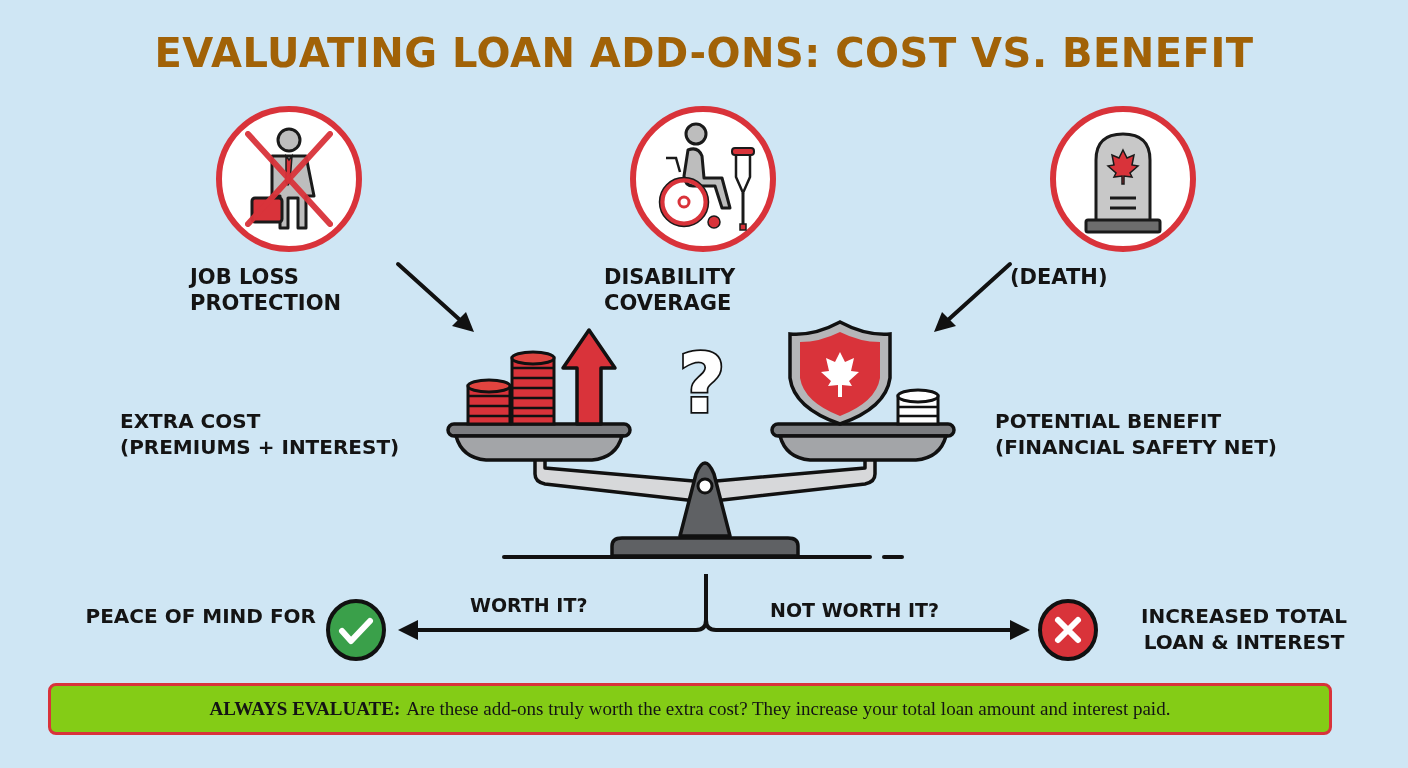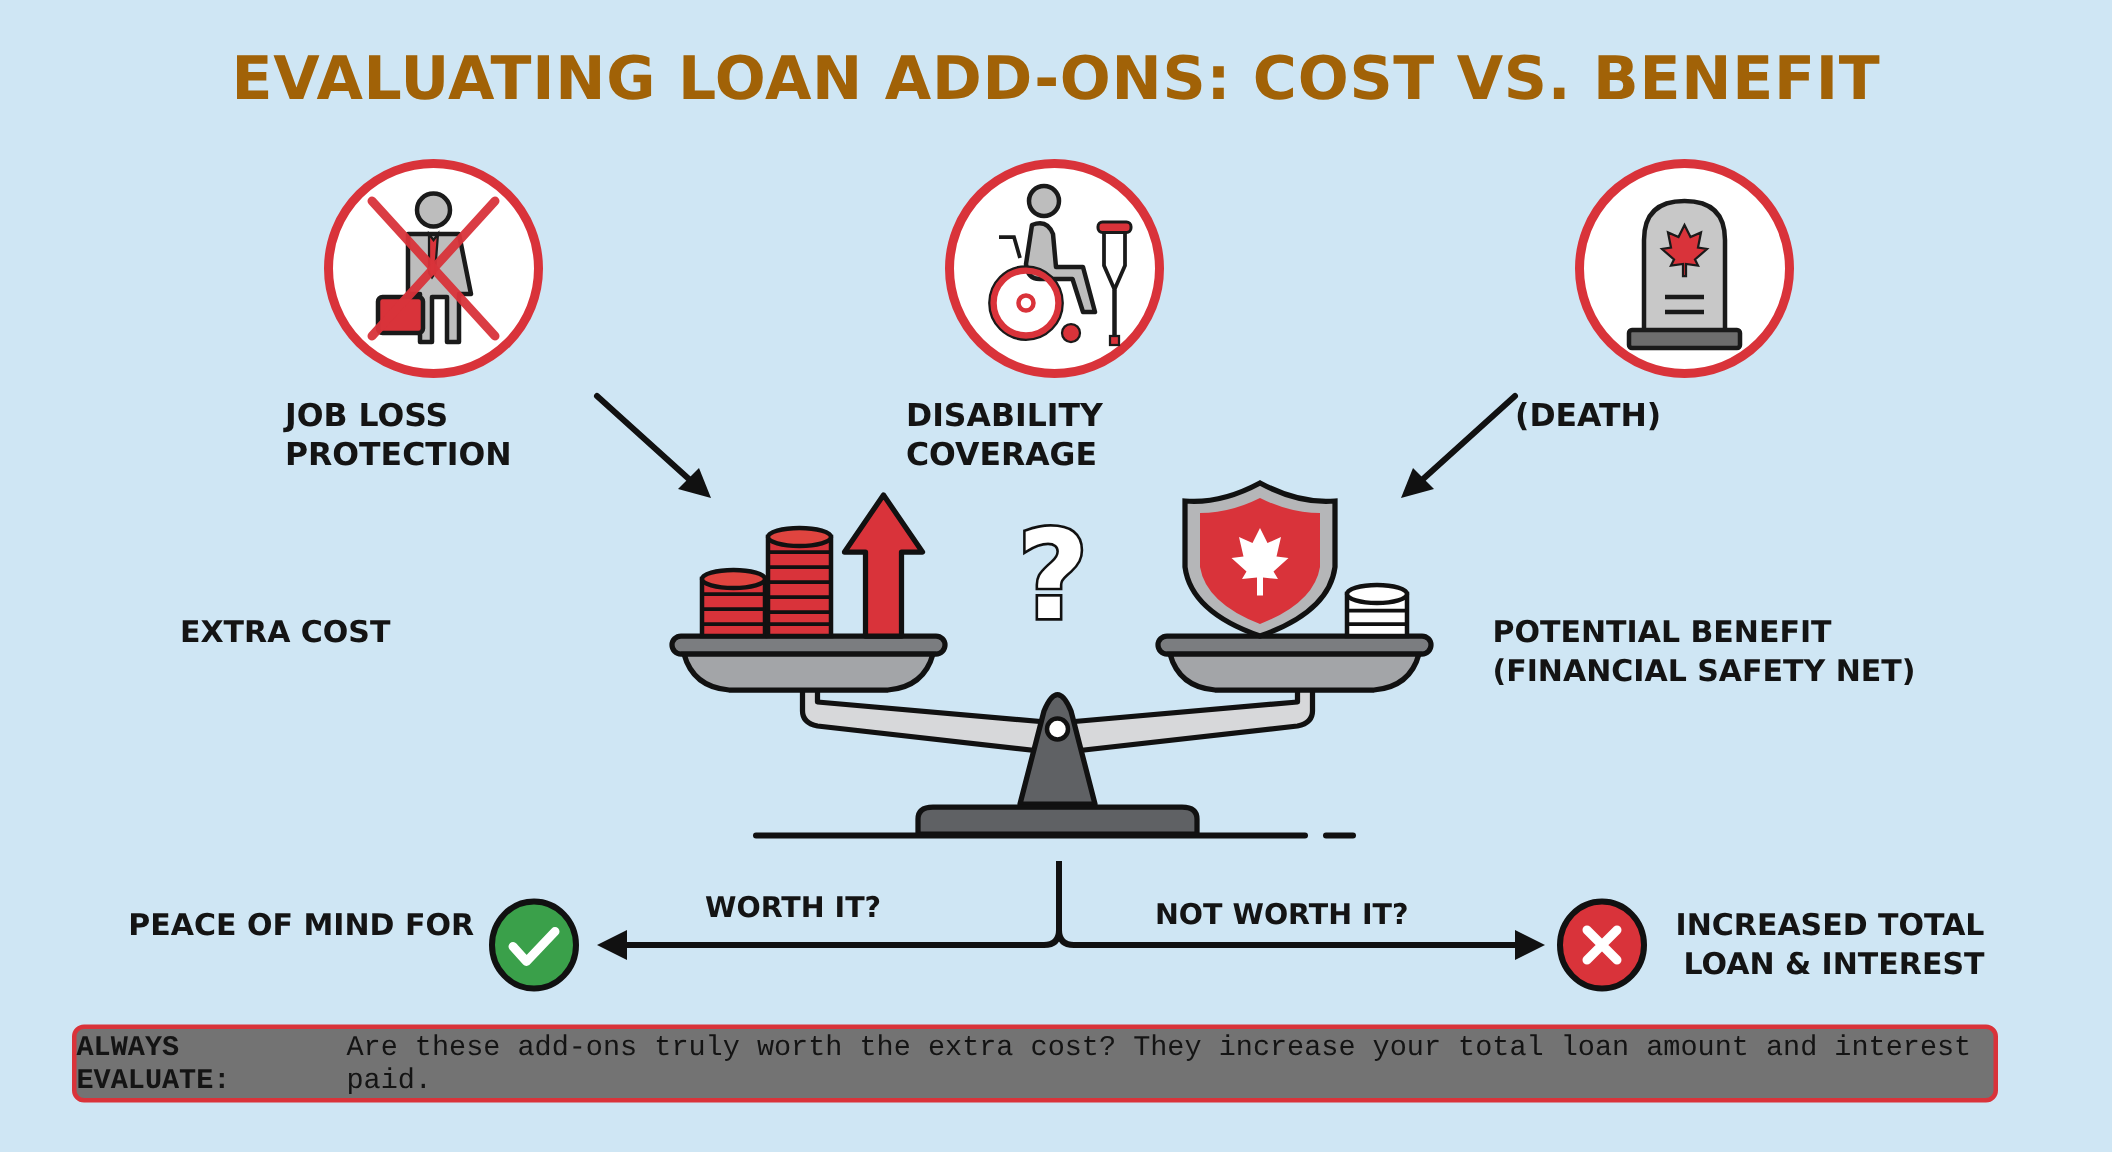--- a/index.html
+++ b/index.html
@@ -24,24 +24,24 @@
   }
   .label-sm { font-size: 20px; }
   .icon-circle {
     width: 146px; height: 146px; border-radius: 50%;
     background: #fff; border: 6px solid #d9333a;
     box-sizing: border-box;
   }
   .icon-circle svg { position: absolute; left: 0; top: 0; }
   .callout {
     left: 48px; top: 683px; width: 1284px; height: 52px;
-    background: #737373; border: 3px solid #d9333a; border-radius: 8px;
+    background: #84cc16; border: 3px solid #d9333a; border-radius: 8px;
     box-sizing: border-box;
     display: flex; align-items: center; justify-content: center;
-    font-size: 19px; font-family: Liberation Mono, monospace;
+    font-size: 19px; font-family: Liberation Serif, serif;
     color: #141414;
   }
   .callout b { font-weight: bold; margin-right: 6px; }
 </style>
 </head>
 <body>
 
 <div class="abs title">EVALUATING LOAN ADD-ONS: COST VS. BENEFIT</div>
 
 <div class="abs icon-circle" style="left:216px; top:106px;">
@@ -98,20 +98,21 @@
     <polygon points="474,332 452,326 466,312" fill="#111"></polygon>
   </g>
   <g>
     <line x1="1010" y1="264" x2="948" y2="320" stroke="#111" stroke-width="4" stroke-linecap="round"></line>
     <polygon points="934,332 942,312 956,326" fill="#111"></polygon>
   </g>
 </svg>
 
 <div class="abs label label-sm" style="left:120px; top:408px; width:300px;">
   <div>EXTRA COST</div>
+  <div>(PREMIUMS + INTEREST)</div>
 </div>
 <div class="abs label label-sm" style="left:995px; top:408px; width:310px;">
   <div>POTENTIAL BENEFIT</div>
   <div>(FINANCIAL SAFETY NET)</div>
 </div>
 
 <svg class="abs" style="left:440px; top:320px;" width="530" height="250" viewBox="0 0 530 250">
 
   <path d="M95 110 v44 q0 8 10 10 l160 18 l160 -18 q10 -2 10 -10 v-44 h-10 v38 l-160 14 l-160 -14 v-38 z" fill="#d7d8da" stroke="#111" stroke-width="3.5" stroke-linejoin="round"></path>
 
@@ -181,21 +182,21 @@
 </div>
 <svg class="abs" style="left:324px; top:598px;" width="64" height="64">
   <ellipse cx="32" cy="32" rx="28" ry="29" fill="#3aa04a" stroke="#111" stroke-width="4"></ellipse>
   <path d="M18 33 l9 10 l19 -20" fill="none" stroke="#fff" stroke-width="6" stroke-linecap="round" stroke-linejoin="round"></path>
 </svg>
 
 <svg class="abs" style="left:1036px; top:598px;" width="64" height="64">
   <ellipse cx="32" cy="32" rx="28" ry="29" fill="#d9333a" stroke="#111" stroke-width="4"></ellipse>
   <path d="M22 22 l20 20 M42 22 l-20 20" fill="none" stroke="#fff" stroke-width="6" stroke-linecap="round"></path>
 </svg>
-<div class="abs label label-sm" style="left:1083px; top:603px; width:240px; text-align:right;">
+<div class="abs label label-sm" style="left:1124px; top:603px; width:240px; text-align:center;">
   <div>INCREASED TOTAL</div>
   <div>LOAN &amp; INTEREST</div>
 </div>
 
 <div class="abs callout">
   <b>ALWAYS EVALUATE:</b>
   <span>Are these add-ons truly worth the extra cost? They increase your total loan amount and interest paid.</span>
 </div>
 
 </body></html>

